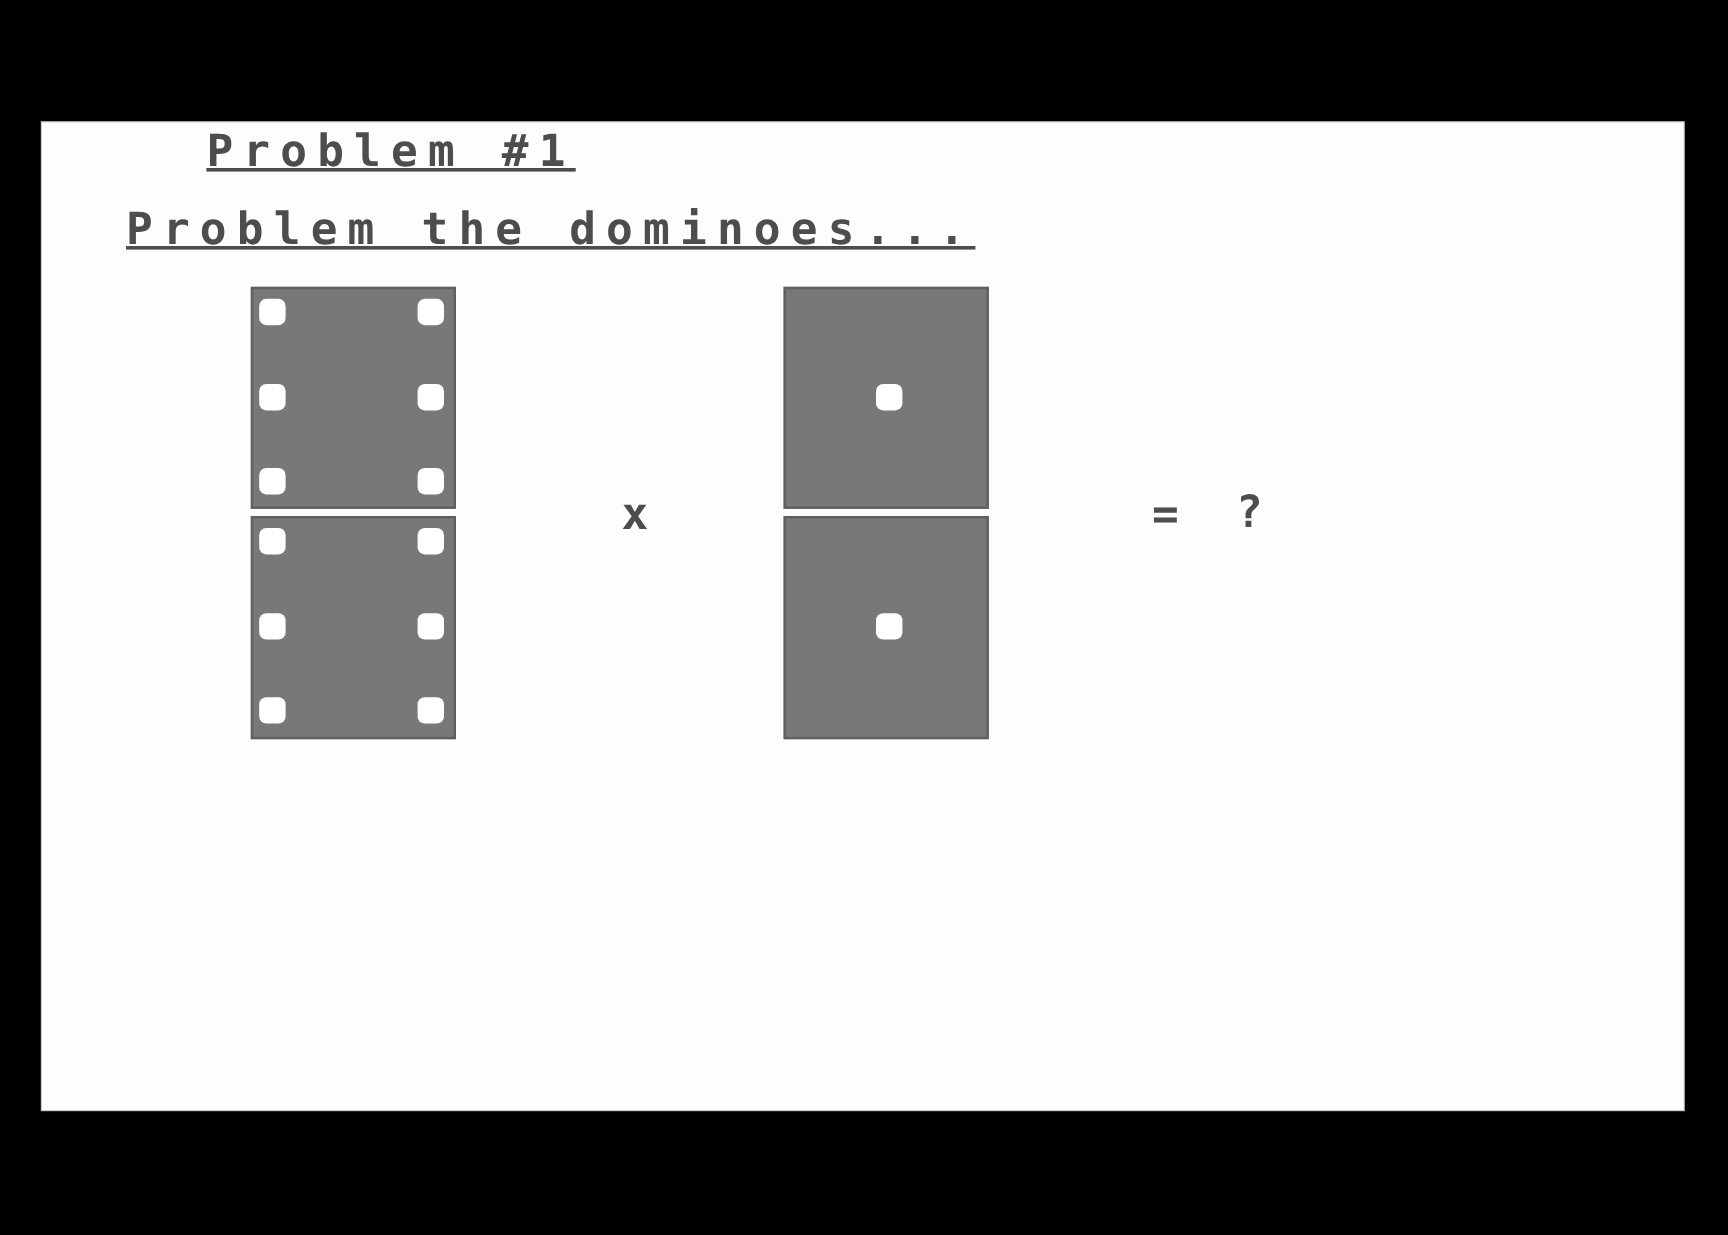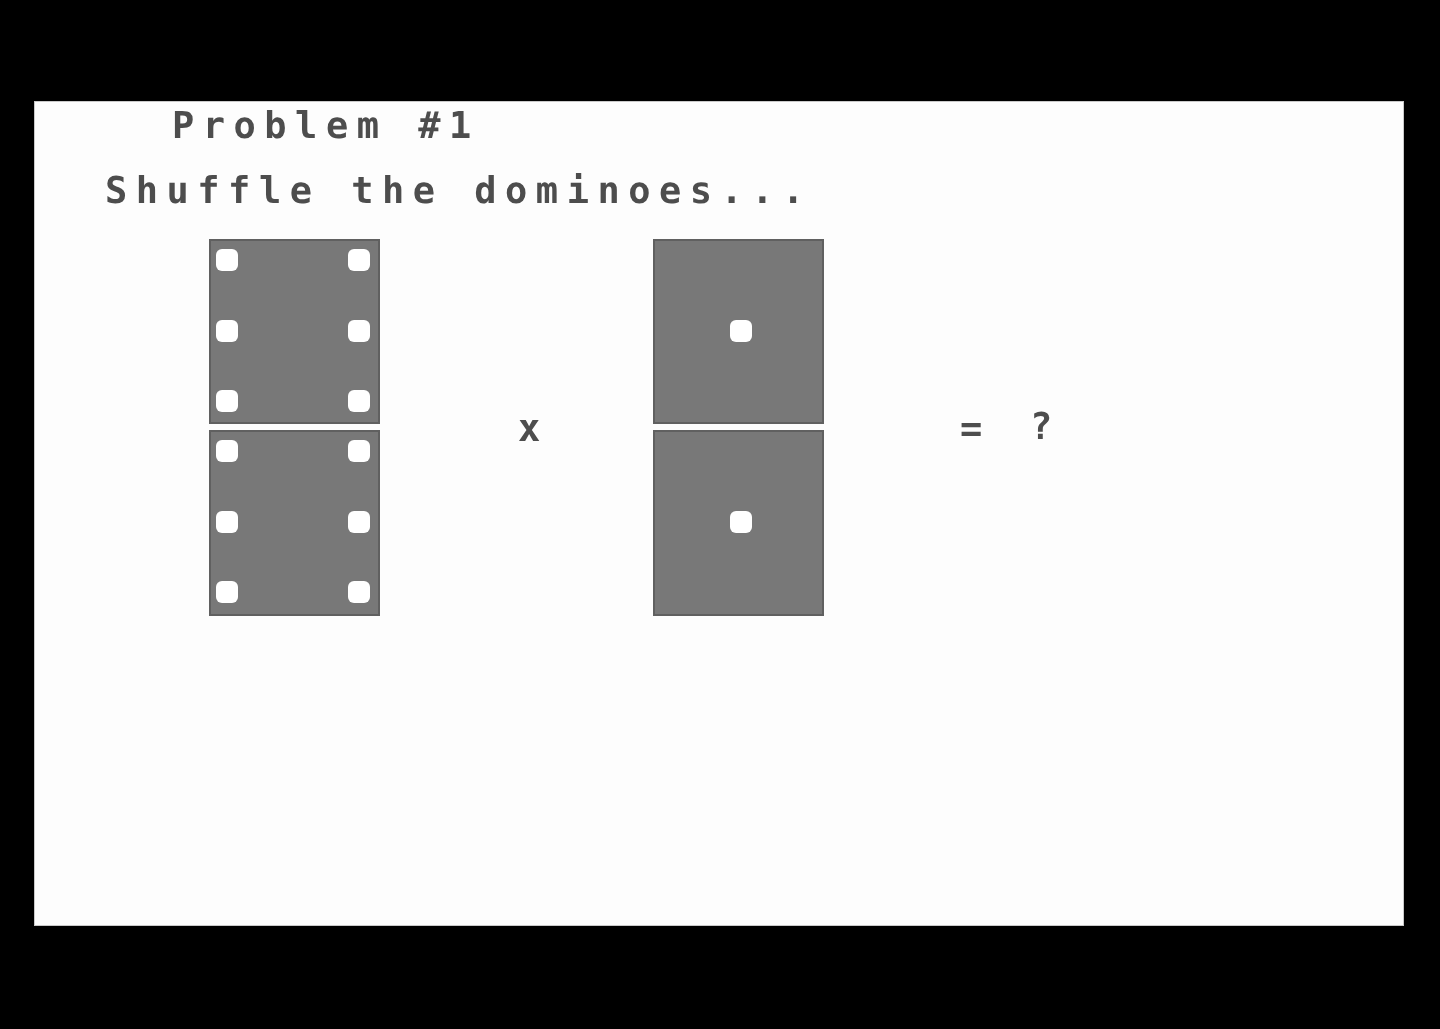--- a/index.html
+++ b/index.html
@@ -39,20 +39,21 @@
   
   .text-line {
     position: absolute;
     color: #4d4d4d;
     font-family: "DejaVu Sans Mono", "Liberation Mono", monospace;
     font-weight: bold;
     white-space: pre;
     letter-spacing: 8.5px;
     -webkit-font-smoothing: none;
     text-rendering: geometricPrecision;
+    text-decoration: underline;
   }
 
   #problem-heading {
     left: 137px;
     top: 1px;
     font-size: 37px;
     line-height: 46px;
   }
 
   #instruction-line {
@@ -123,21 +124,21 @@
 </style>
 </head>
 <body>
 
 <div id="app-frame">
 
   <div id="program-screen">
 
     <div class="text-line" id="problem-heading">Problem #1</div>
 
-    <div class="text-line" id="instruction-line">Shuffle the dominoes...</div>
+    <div class="text-line" id="instruction-line">Problem the dominoes...</div>
 
     <div id="equation-row">
 
       <div class="domino" id="left-domino" style="left:174px; top:137px;">
         <div class="domino-half top-half">
           <span class="pip col-l row-t"></span>
           <span class="pip col-r row-t"></span>
           <span class="pip col-l row-m"></span>
           <span class="pip col-r row-m"></span>
           <span class="pip col-l row-b"></span>

